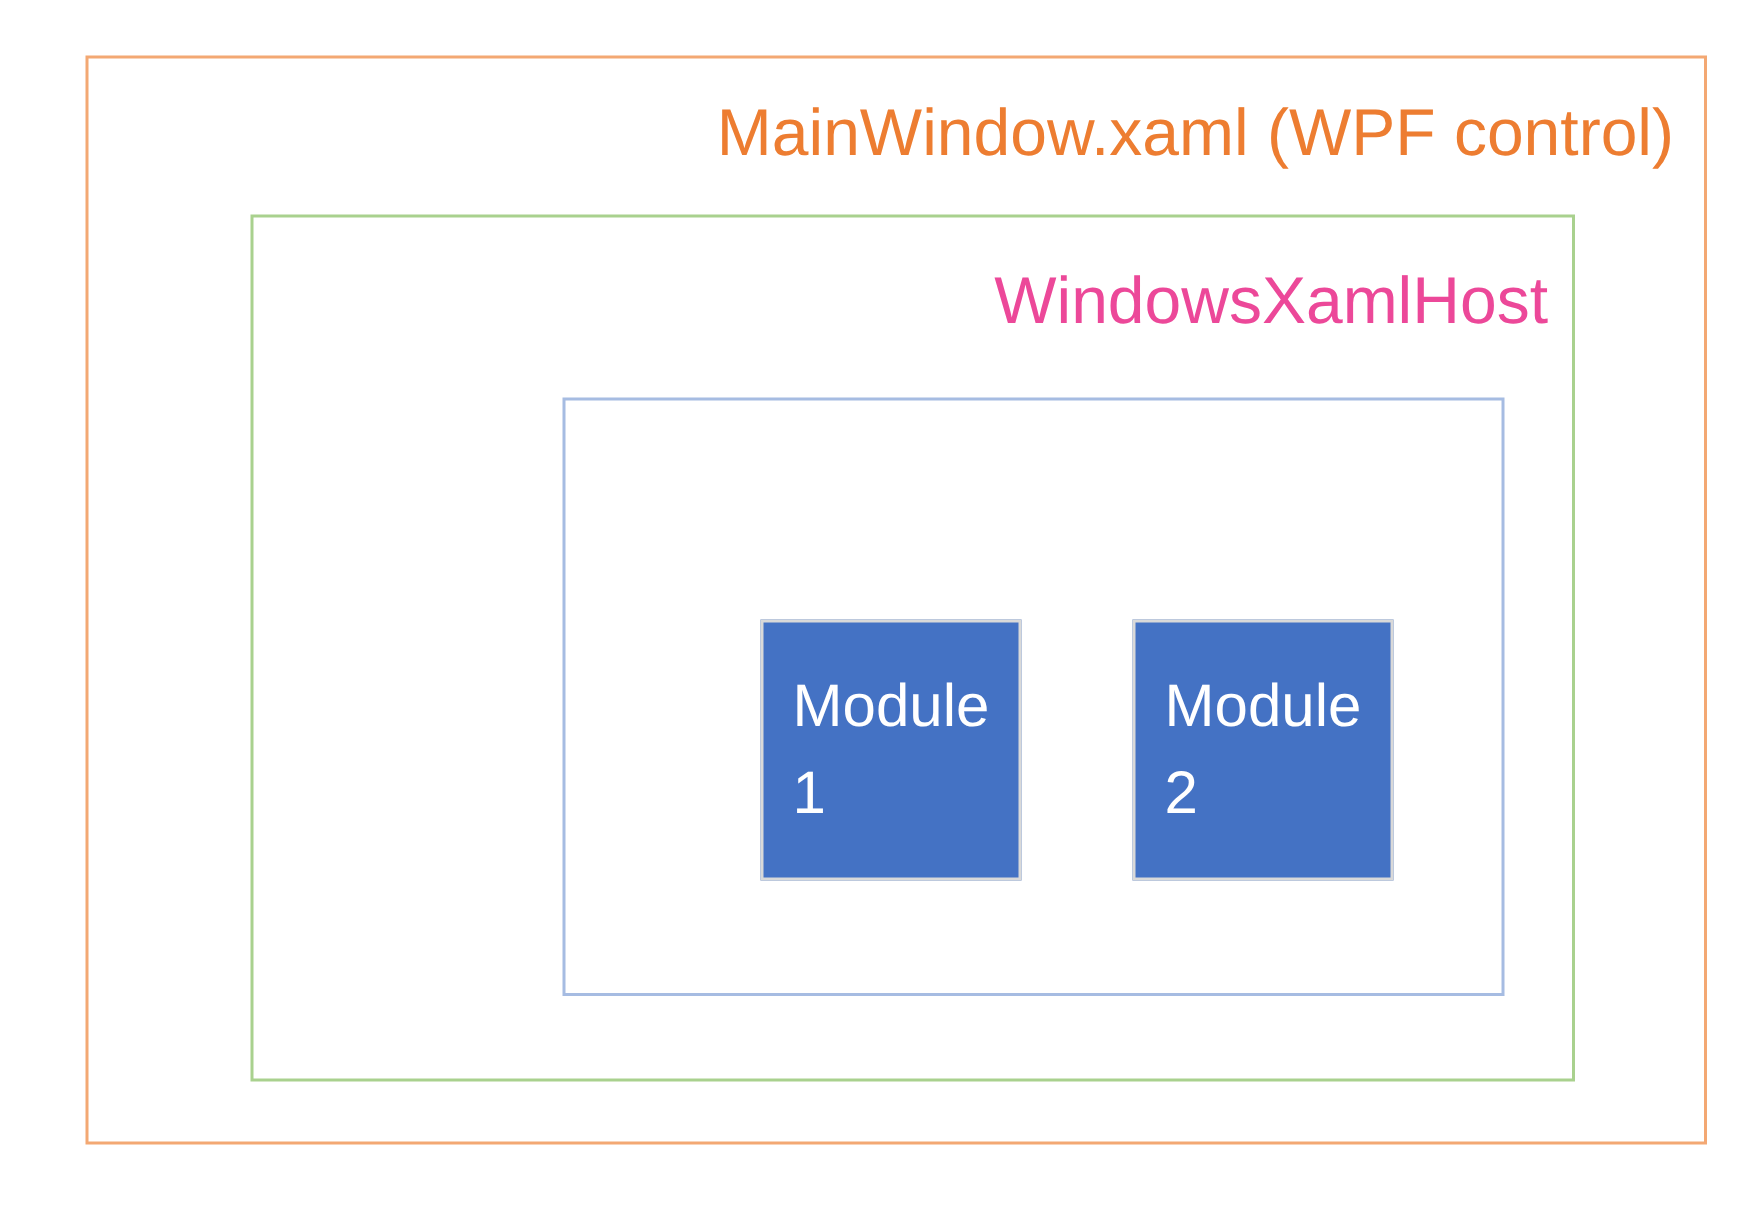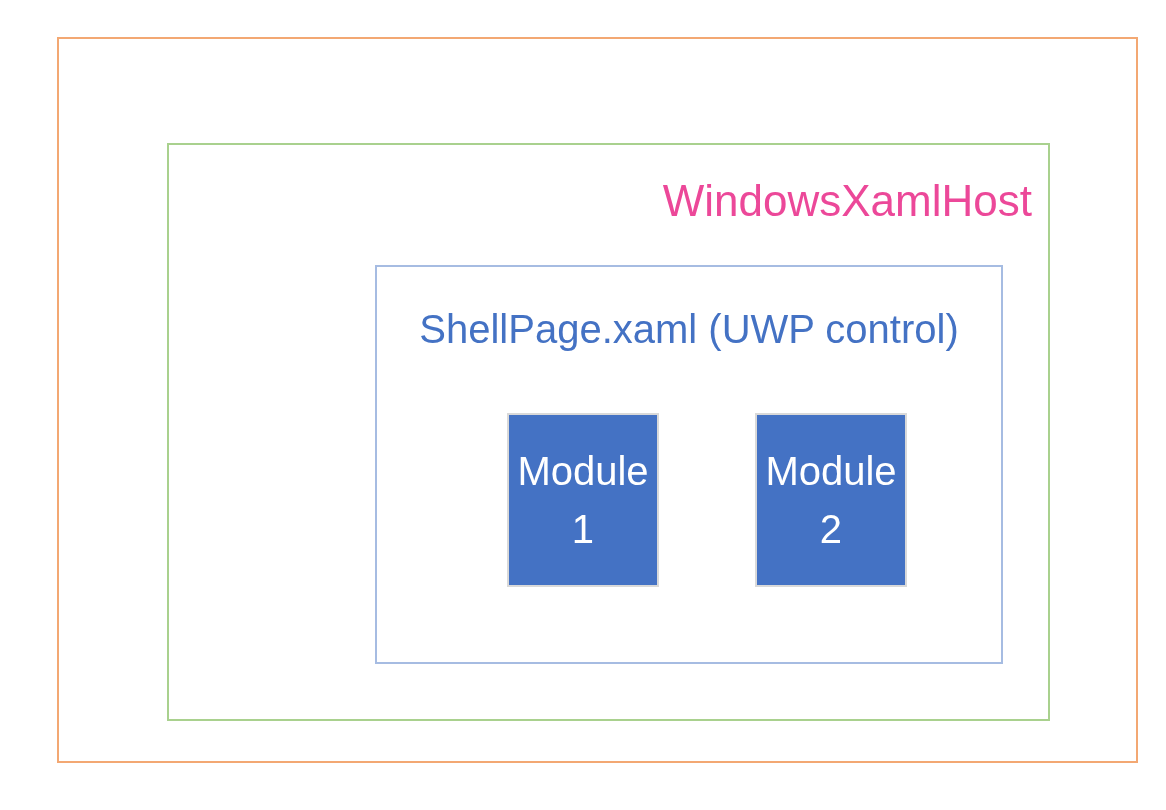--- a/index.html
+++ b/index.html
@@ -56,52 +56,52 @@
   .label-shellpage {
     top: 40px;
     left: 0;
     right: 0;
     text-align: center;
     font-size: 40px;
   }
   .module {
     position: absolute;
     box-sizing: border-box;
-    width: 152px;
+    width: 174px;
     height: 174px;
     border: 2px solid #d9d9d9;
     top: 146px;
     display: flex;
     align-items: center;
     justify-content: center;
-    text-align: center;
+    text-align: left;
   }
   .module-1 { left: 130px; }
   .module-2 { left: 378px; }
   .module-text {
     font-size: 40px;
     line-height: 1.45;
   }
   .module-line { display: block; }
 </style>
 </head>
 <body>
 
 <div class="canvas">
 
   <div class="box box-outer" style="border-color: rgb(243, 168, 115);">
 
+    <div class="box-label label-outer" style="color: rgb(237, 125, 49);">MainWindow.xaml (WPF control)</div>
 
     <div class="box box-host" style="border-color: rgb(169, 209, 142);">
 
       <div class="box-label label-host" style="color: #ec4899;">WindowsXamlHost</div>
 
       <div class="box box-shellpage" style="border-color: rgb(166, 188, 226);">
 
-        <div class="box-label label-shellpage" style="color: rgb(68, 114, 196);">ShellPage.xaml (UWP control)</div>
 
         <div class="module module-1" style="background-color: rgb(68, 114, 196); border-color: rgb(217, 217, 217);">
           <div class="module-text" style="color: rgb(255, 255, 255);">
             <span class="module-line">Module</span>
             <span class="module-line">1</span>
           </div>
         </div>
 
         <div class="module module-2" style="background-color: rgb(68, 114, 196); border-color: rgb(217, 217, 217);">
           <div class="module-text" style="color: rgb(255, 255, 255);">

